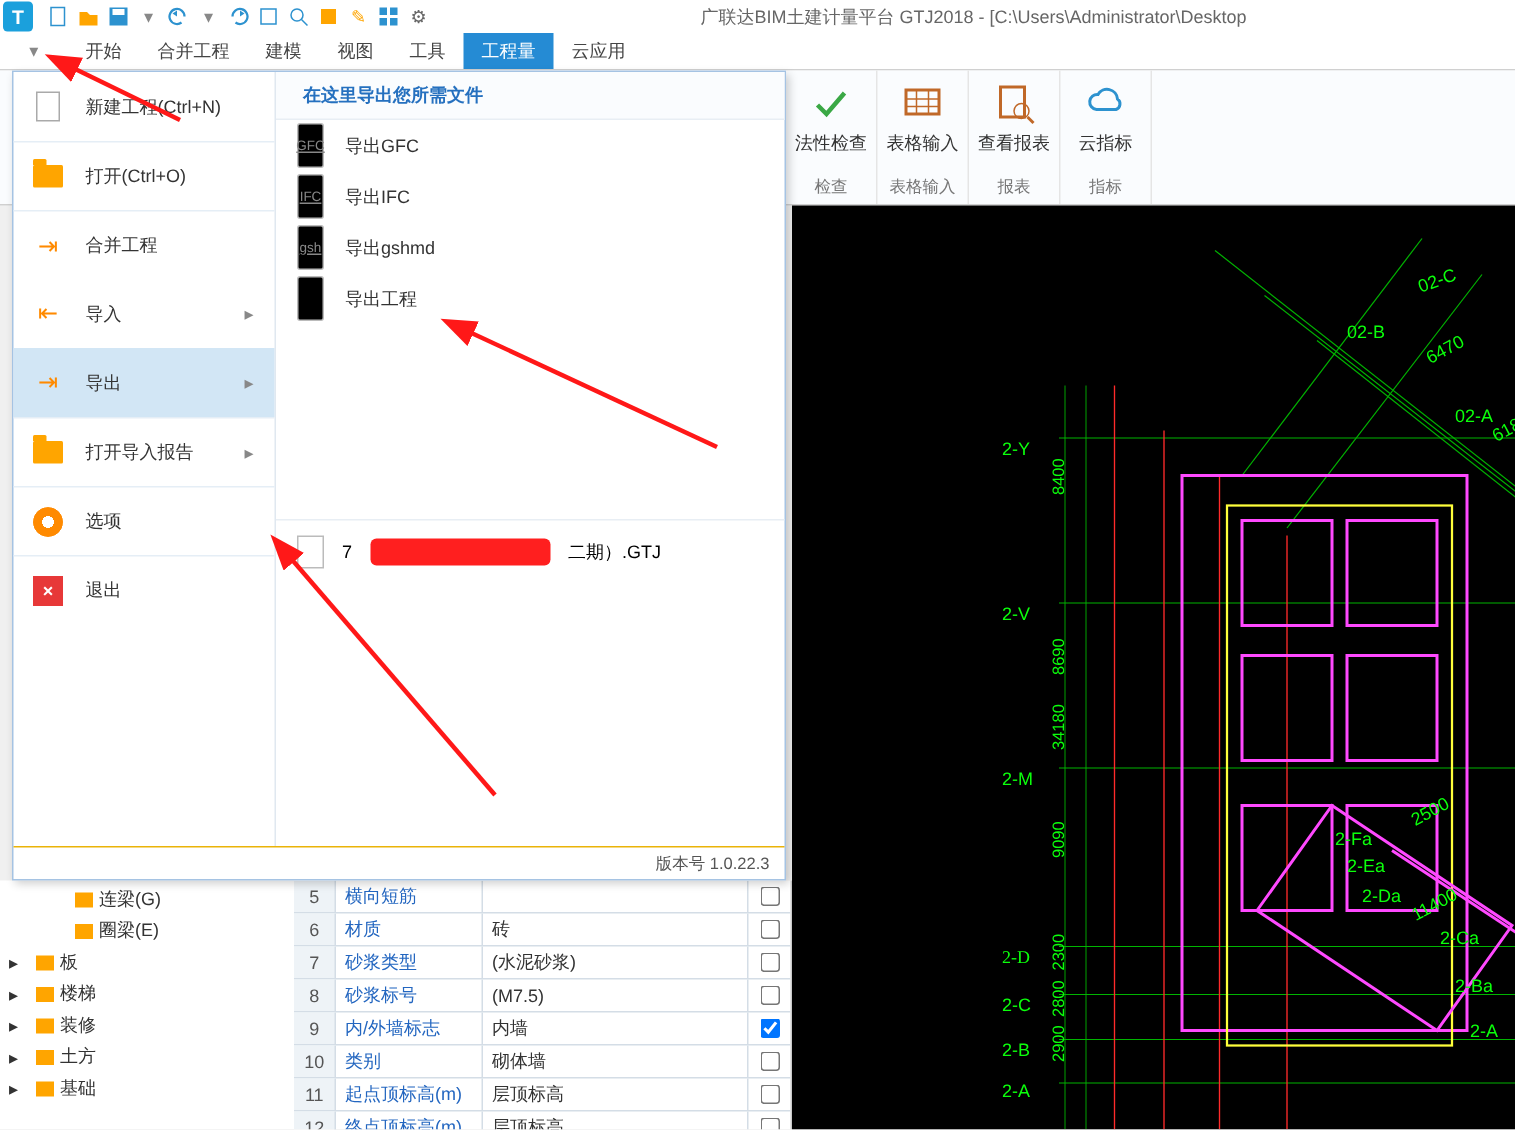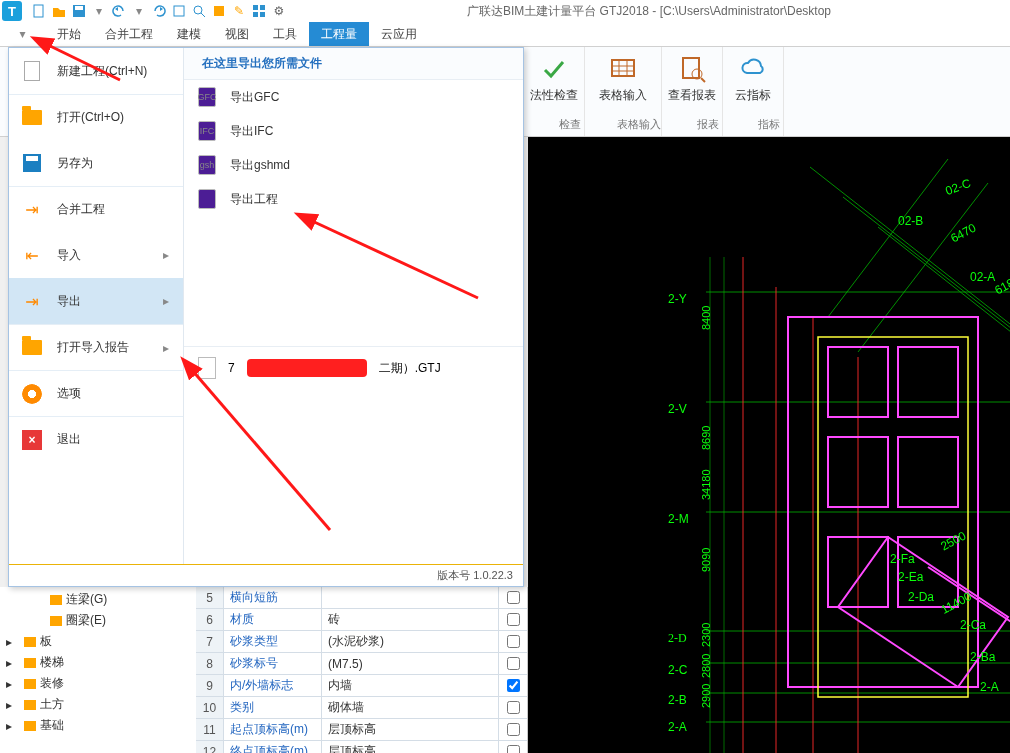--- a/index.html
+++ b/index.html
@@ -18,36 +18,36 @@
 .menu-bar .mb-item { padding: 0 12px; display: flex; align-items: center; color: #444; }
 .menu-bar .mb-item.active { background: #258bd4; color: #fff; }
 
 
 .ribbon { height: 90px; background: #fafcfe; border-bottom: 1px solid #d0d0d0; display: flex; padding-left: 524px; }
 .ribbon-group { display: flex; flex-direction: column; align-items: center; border-right: 1px solid #e5e5e5; padding: 4px 0 2px 0; }
 .ribbon-group .rg-btns { display: flex; gap: 6px; flex: 1; }
 .ribbon-group .rg-btn { display: flex; flex-direction: column; align-items: center; width: 60px; gap: 3px; padding-top: 3px; }
 .ribbon-group .rg-btn .ico { width: 30px; height: 30px; display: flex; align-items: center; justify-content: center; }
 .ribbon-group .rg-btn .lbl { color: #333; }
-.ribbon-group .rg-label { color: #777; font-size: 11px; padding: 2px 0; margin-left: 32px; }
+.ribbon-group .rg-label { color: #777; font-size: 11px; padding: 2px 0; }
 
 
 .file-menu { position: absolute; left: 8px; top: 47px; width: 516px; height: 540px; background: #fff; border: 1px solid #a5c3e3; box-shadow: 2px 2px 6px rgba(0,0,0,0.2); display: flex; flex-direction: column; z-index: 30; }
 .fm-body { display: flex; flex: 1; }
 .fm-left { width: 175px; border-right: 1px solid #e0e8f0; display: flex; flex-direction: column; }
 .fm-item { height: 46px; display: flex; align-items: center; padding-left: 12px; gap: 14px; }
 .fm-item.sep { border-top: 1px solid #e5eef6; }
 .fm-item.active { background: #d2e6f5; position: relative; }
 .fm-item .ico { width: 22px; height: 22px; display: flex; align-items: center; justify-content: center; }
 .fm-item .lbl { color: #333; flex: 1; }
 .fm-item .arrow { width: 14px; color: #888; margin-right: 6px; }
 .fm-right { flex: 1; display: flex; flex-direction: column; }
 .fm-right-header { height: 32px; display: flex; align-items: center; padding-left: 18px; background: #fafcfe; border-bottom: 1px solid #e8eef4; color: #2570bf; font-weight: bold; }
 .fm-sub-item { height: 34px; display: flex; align-items: center; padding-left: 14px; gap: 14px; }
-.fm-sub-item .ico { width: 18px; height: 20px; border: 1px solid #bbb; border-radius: 2px; display: flex; align-items: center; justify-content: center; font-size: 9px; color: #888; background: #4c1d95; }
+.fm-sub-item .ico { width: 18px; height: 30px; border: 1px solid #bbb; border-radius: 2px; display: flex; align-items: center; justify-content: center; font-size: 9px; color: #888; background: #000000; text-decoration: underline; }
 .fm-sub-item .lbl { color: #333; }
 .fm-recent { border-top: 1px solid #e8eef4; padding: 10px 14px; display: flex; align-items: center; gap: 12px; }
 .fm-recent .ico { width: 18px; height: 22px; border: 1px solid #bbb; background: #fff; }
 .fm-recent .redact { width: 120px; height: 18px; background: #ff1f1f; border-radius: 4px; }
 .fm-footer { height: 22px; border-top: 1px solid #eab308; display: flex; align-items: center; justify-content: flex-end; padding-right: 10px; color: #555; font-size: 11px; }
 
 
 .left-tree { position: absolute; left: 0; top: 587px; width: 224px; height: 166px; background: #fff; border-right: 1px solid #c8c8c8; padding-top: 2px; overflow: hidden; }
 .left-tree .node { height: 21px; display: flex; align-items: center; padding-left: 6px; gap: 4px; color: #333; }
 .left-tree .node .fold { width: 14px; height: 14px; }
@@ -230,26 +230,20 @@
           <div class="ico">
             <div class="ico-doc"></div>
           </div>
           <div class="lbl">新建工程(Ctrl+N)</div>
         </div>
         <div class="fm-item sep">
           <div class="ico">
             <div class="ico-folder"></div>
           </div>
           <div class="lbl">打开(Ctrl+O)</div>
-        </div>
-        <div class="fm-item">
-          <div class="ico">
-            <div class="ico-save"></div>
-          </div>
-          <div class="lbl">另存为</div>
         </div>
         <div class="fm-item sep">
           <div class="ico">
             <div class="ico-arrow-out">⇥</div>
           </div>
           <div class="lbl">合并工程</div>
         </div>
         <div class="fm-item">
           <div class="ico">
             <div class="ico-arrow-out" style="transform:scaleX(-1)">⇥</div>

